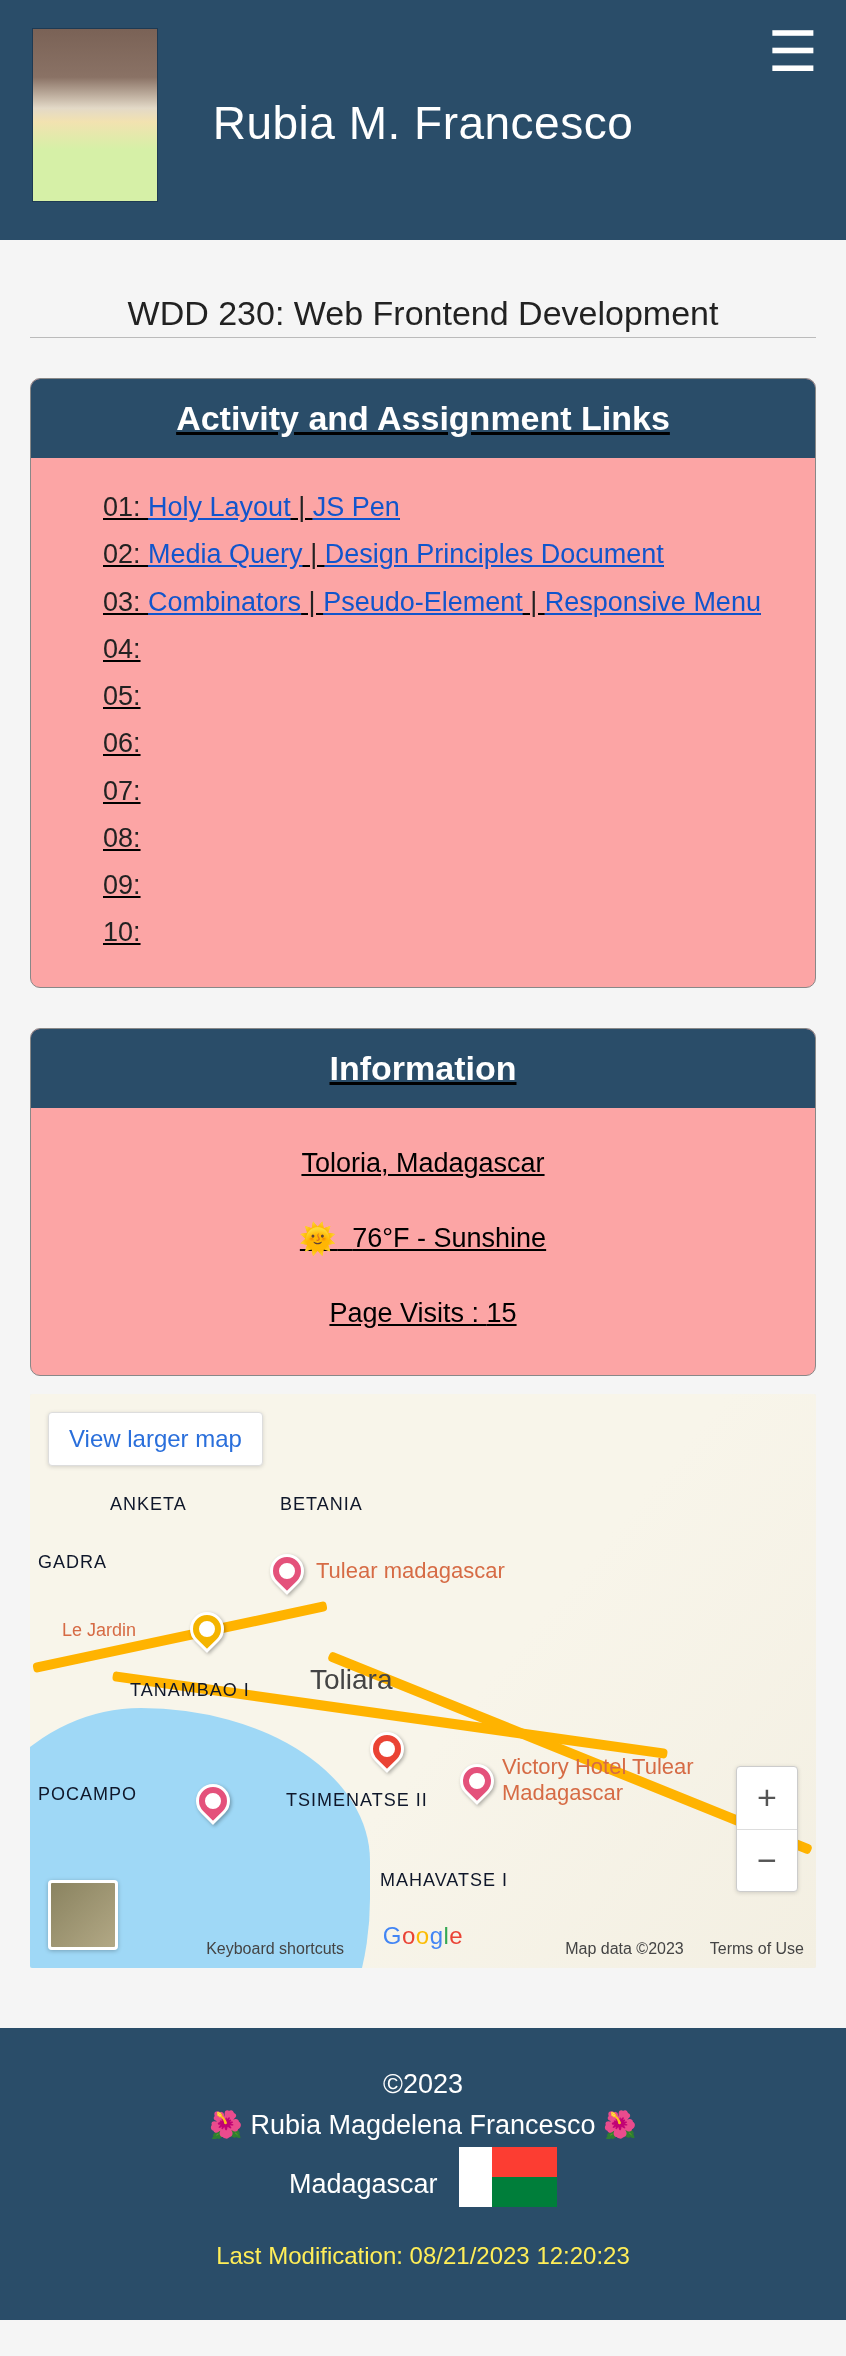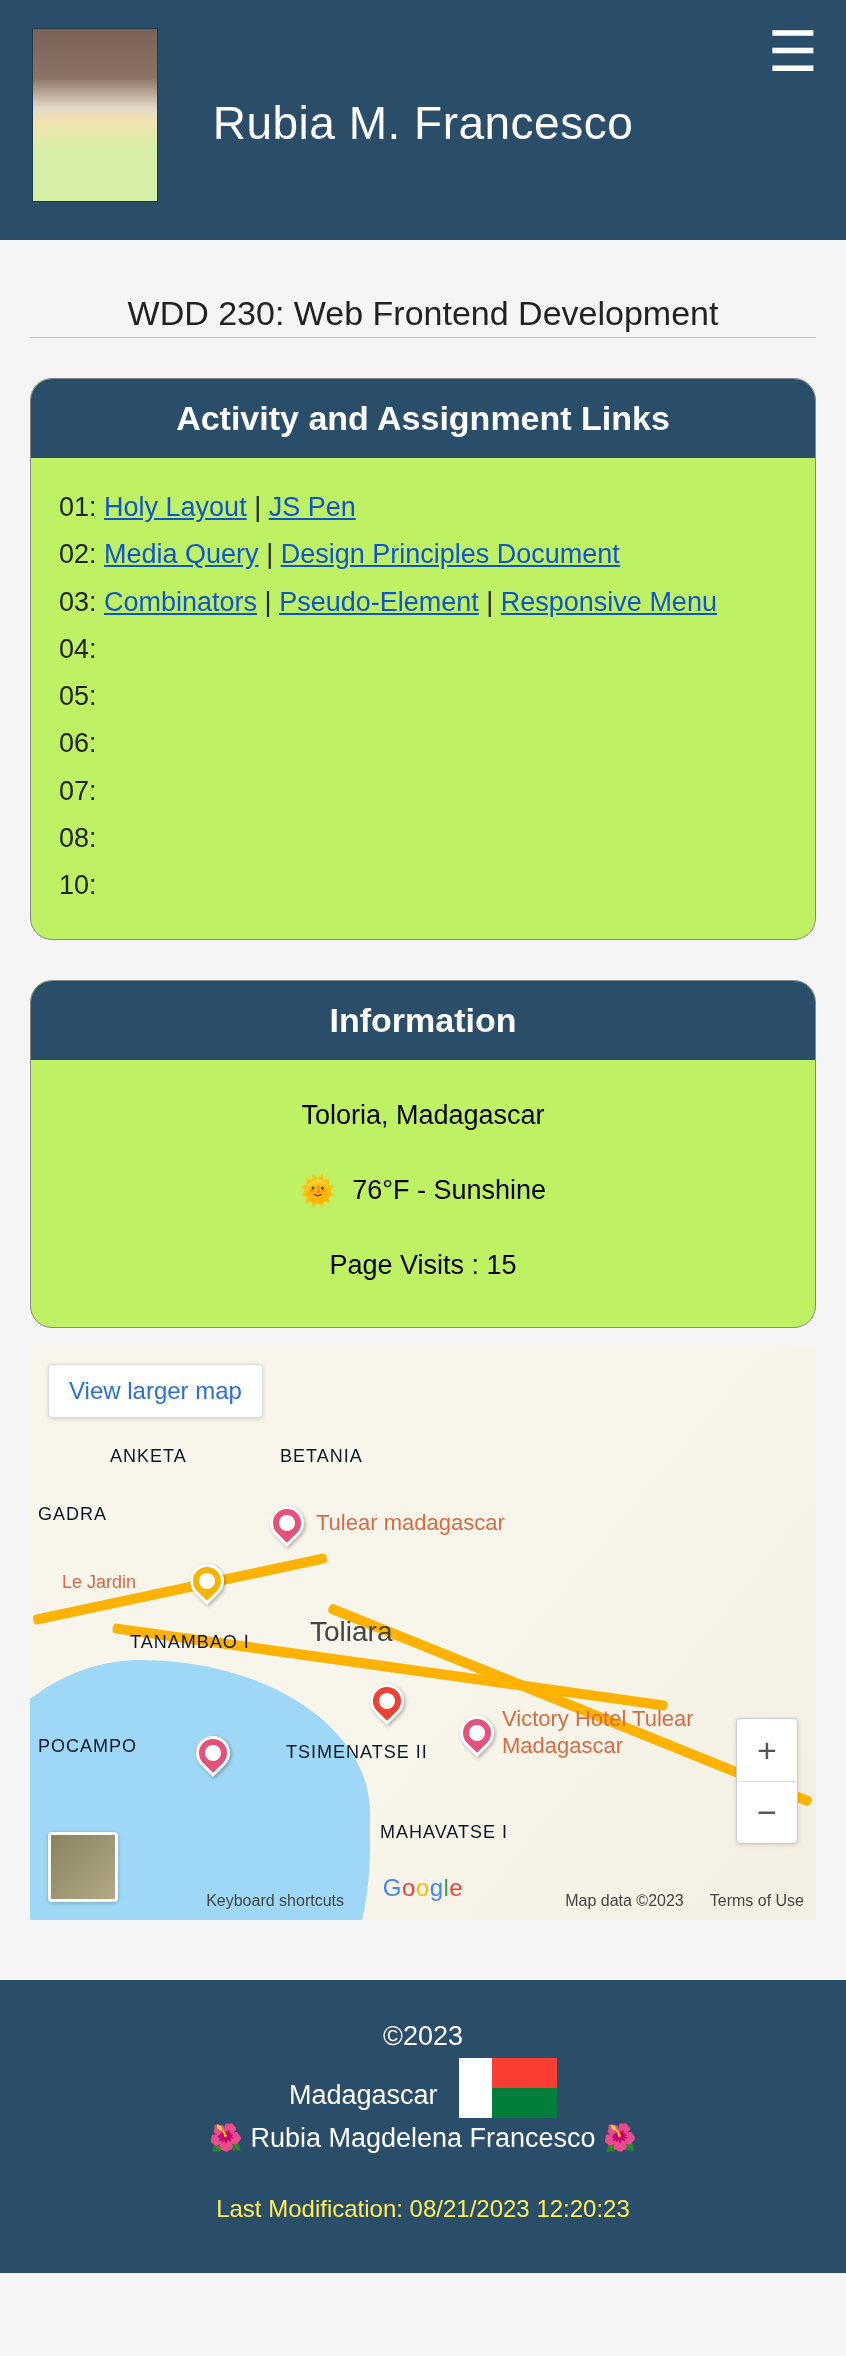--- a/index.html
+++ b/index.html
@@ -53,35 +53,36 @@
     font-size: 34px;
     font-weight: 400;
     margin: 54px 0 10px 0;
     color: #222;
     font-family: "Trebuchet MS","Comic Sans MS","Segoe UI",sans-serif;
     border-bottom: 1px solid #bbb;
     padding-bottom: 4px;
   }
   .card {
     border: 1px solid #888;
-    border-radius: 22px;
+    border-radius: 10px;
     overflow: hidden;
     margin-top: 40px;
-    background: #bef264;
+    background: #fca5a5;
+    text-decoration: underline;
   }
   .card-header {
     background: #2a4d69;
     color: #fff;
     text-align: center;
     font-size: 34px;
     font-weight: 700;
     padding: 20px 10px;
   }
   .card-body { padding: 26px 28px 30px 28px; }
-  .link-list { list-style: none; }
+  .link-list { list-style: none; margin-left: 44px; }
   .link-list li {
     font-size: 27px;
     line-height: 1.75;
     color: #222;
   }
   .link-list a {
     color: #1155cc;
     text-decoration: underline;
   }
   .info-body { text-align: center; padding: 40px 10px 46px; }
@@ -239,20 +240,21 @@
     <div class="card-body">
       <ul class="link-list">
           <li><span>01: </span><a href="#">Holy Layout</a><span> | </span><a href="#">JS Pen</a></li>
           <li><span>02: </span><a href="#">Media Query</a><span> | </span><a href="#">Design Principles Document</a></li>
           <li><span>03: </span><a href="#">Combinators</a><span> | </span><a href="#">Pseudo-Element</a><span> | </span><a href="#">Responsive Menu</a></li>
           <li><span>04: </span></li>
           <li><span>05: </span></li>
           <li><span>06: </span></li>
           <li><span>07: </span></li>
           <li><span>08: </span></li>
+          <li><span>09: </span></li>
           <li><span>10: </span></li>
         </ul>
     </div>
   </section>
 
   <section class="card">
     <div class="card-header">Information</div>
     <div class="card-body info-body">
       <p>Toloria, Madagascar</p>
       <p>
@@ -311,22 +313,22 @@
       <span>Keyboard shortcuts</span>
       <span>Map data ©2023</span>
       <span>Terms of Use</span>
     </div>
   </div>
 </main>
 
 <footer>
   <p>©2023</p>
   <p>
-    <span>Madagascar</span>
-    <span class="flag"></span>
-  </p>
-  <p>
     <span>🌺</span>
     <span>Rubia Magdelena Francesco</span>
     <span>🌺</span>
   </p>
+  <p>
+    <span>Madagascar</span>
+    <span class="flag"></span>
+  </p>
   <p class="last-mod">Last Modification: 08/21/2023 12:20:23</p>
 </footer>
 
 </body></html>

